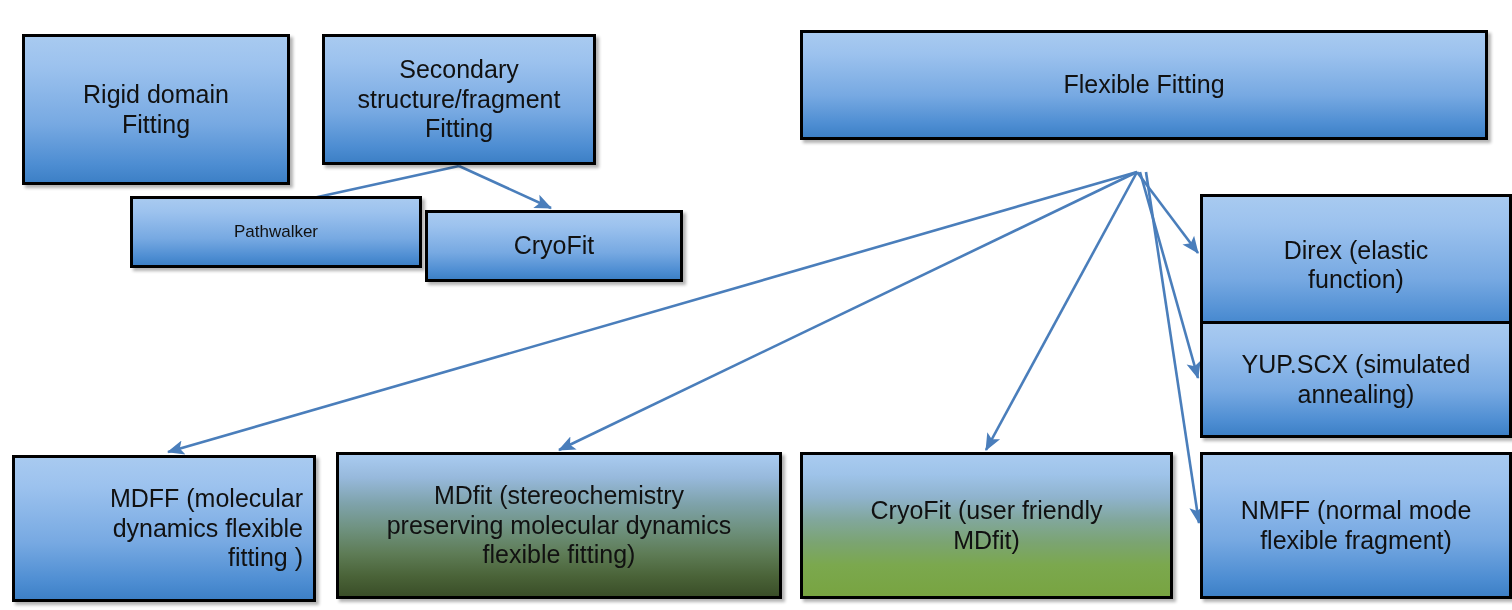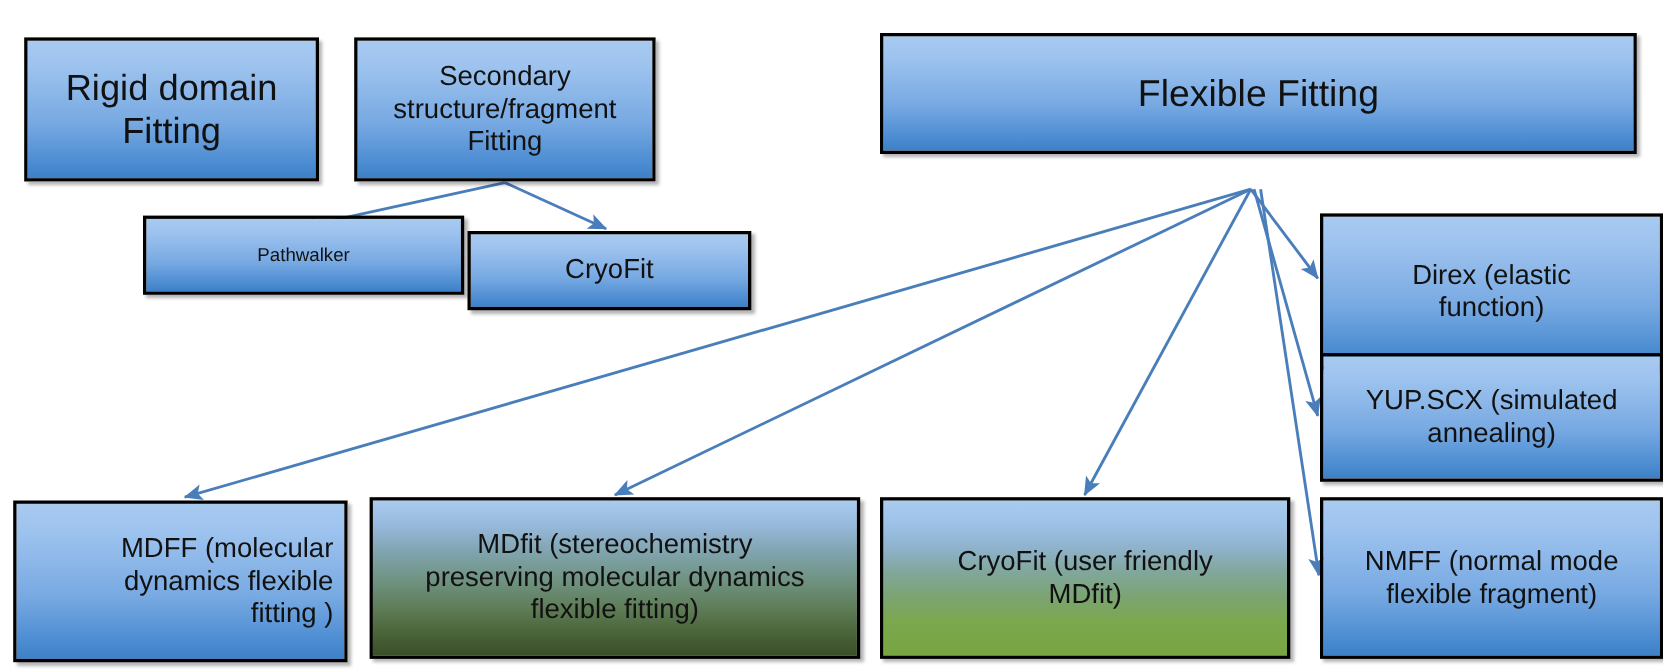--- a/index.html
+++ b/index.html
@@ -69,30 +69,30 @@
       <line x1="459" y1="166" x2="551" y2="208" stroke="#4a7ebb" stroke-width="2.6" marker-end="url(#arrowhead)"></line>
       <line x1="1137" y1="172" x2="168" y2="452" stroke="#4a7ebb" stroke-width="2.6" marker-end="url(#arrowhead)"></line>
       <line x1="1137" y1="172" x2="559" y2="450" stroke="#4a7ebb" stroke-width="2.6" marker-end="url(#arrowhead)"></line>
       <line x1="1137" y1="172" x2="986" y2="450" stroke="#4a7ebb" stroke-width="2.6" marker-end="url(#arrowhead)"></line>
       <line x1="1137" y1="172" x2="1198" y2="253" stroke="#4a7ebb" stroke-width="2.6" marker-end="url(#arrowhead)"></line>
       <line x1="1140" y1="172" x2="1198" y2="378" stroke="#4a7ebb" stroke-width="2.6" marker-end="url(#arrowhead)"></line>
       <line x1="1146" y1="172" x2="1199" y2="523" stroke="#4a7ebb" stroke-width="2.6" marker-end="url(#arrowhead)"></line>
     </svg>
 
   <div id="nodes-layer">
-      <div class="node grad-blue" style="left: 22px; top: 34px; width: 268px; height: 131px; font-size: 33px; align-items: center;">
+      <div class="node grad-blue" style="left: 22px; top: 34px; width: 268px; height: 151px; font-size: 25px; align-items: center;">
         <span class="label">Rigid domain
 Fitting</span>
       </div>
       <div class="node grad-blue" style="left: 322px; top: 34px; width: 274px; height: 131px; font-size: 25px;">
         <span class="label">Secondary
 structure/fragment
 Fitting</span>
       </div>
-      <div class="node grad-blue" style="left: 800px; top: 30px; width: 688px; height: 110px; font-size: 34px;">
+      <div class="node grad-blue" style="left: 800px; top: 30px; width: 688px; height: 110px; font-size: 25px;">
         <span class="label">Flexible Fitting</span>
       </div>
       <div class="node grad-blue" style="left: 130px; top: 196px; width: 292px; height: 72px; font-size: 17px;">
         <span class="label">Pathwalker</span>
       </div>
       <div class="node grad-blue" style="left: 425px; top: 210px; width: 258px; height: 72px; font-size: 25px;">
         <span class="label">CryoFit</span>
       </div>
       <div class="node grad-blue" style="left: 1200px; top: 194px; width: 312px; height: 142px; font-size: 25px;">
         <span class="label">Direx (elastic

